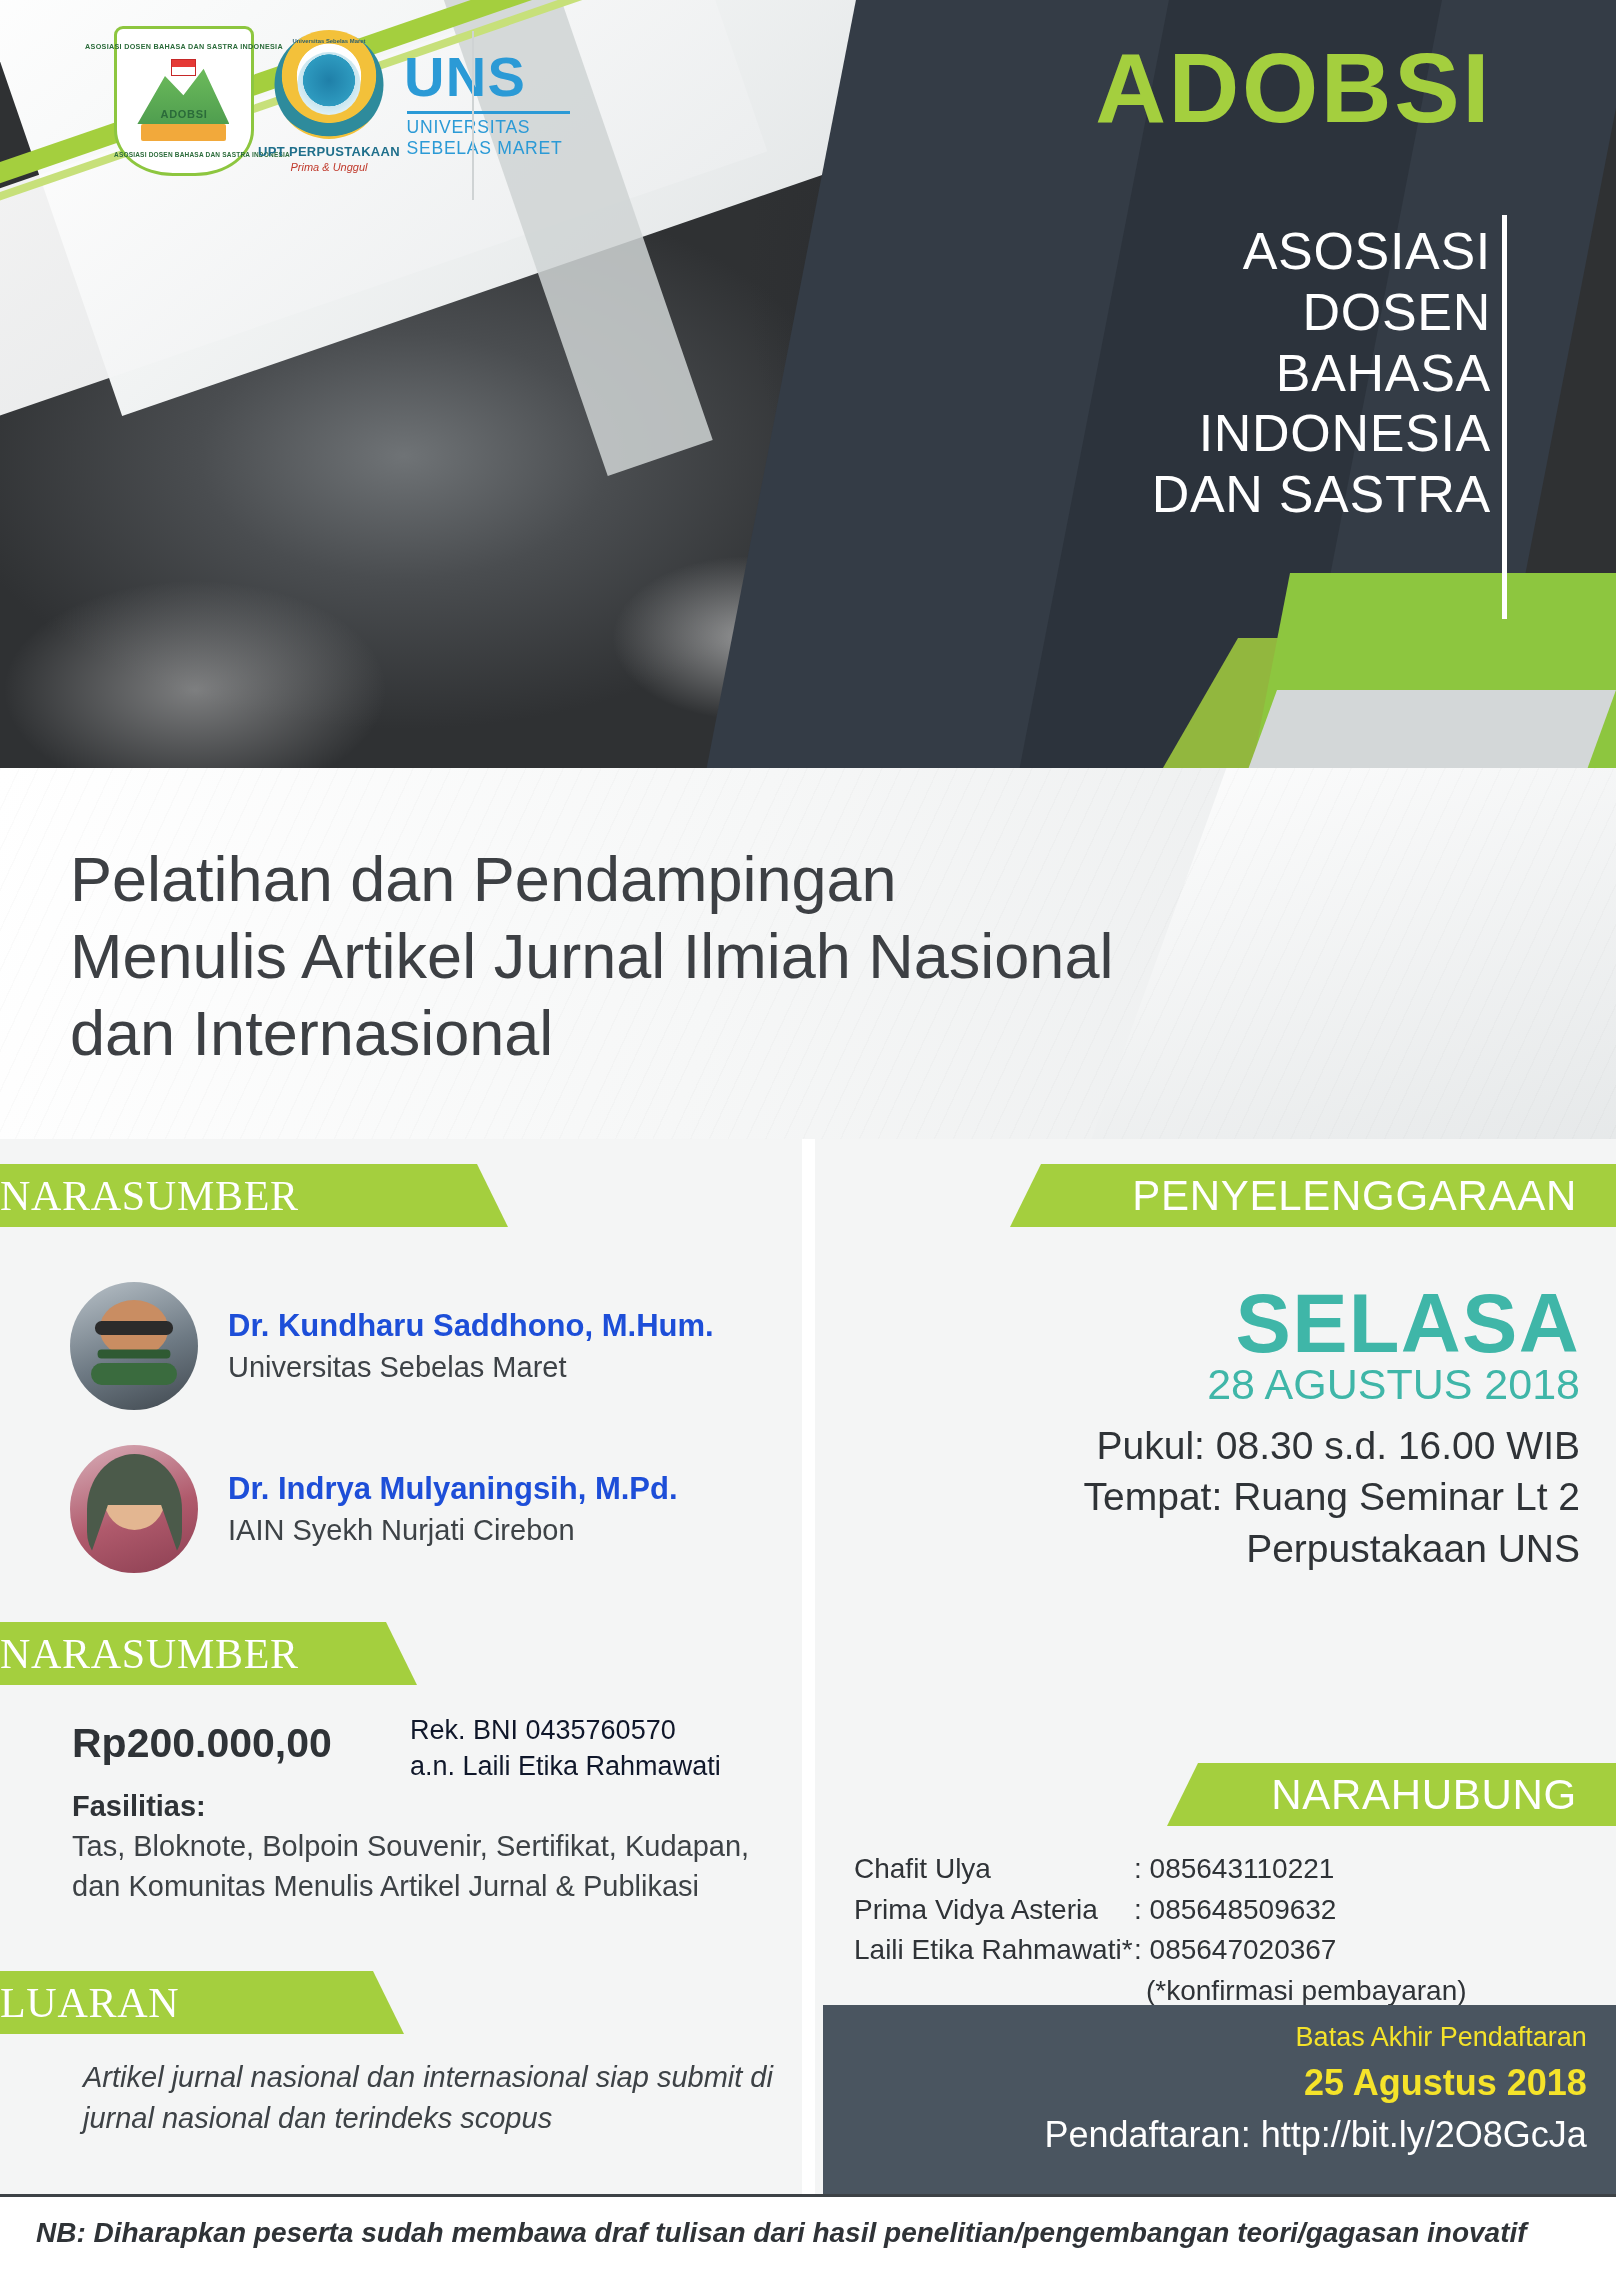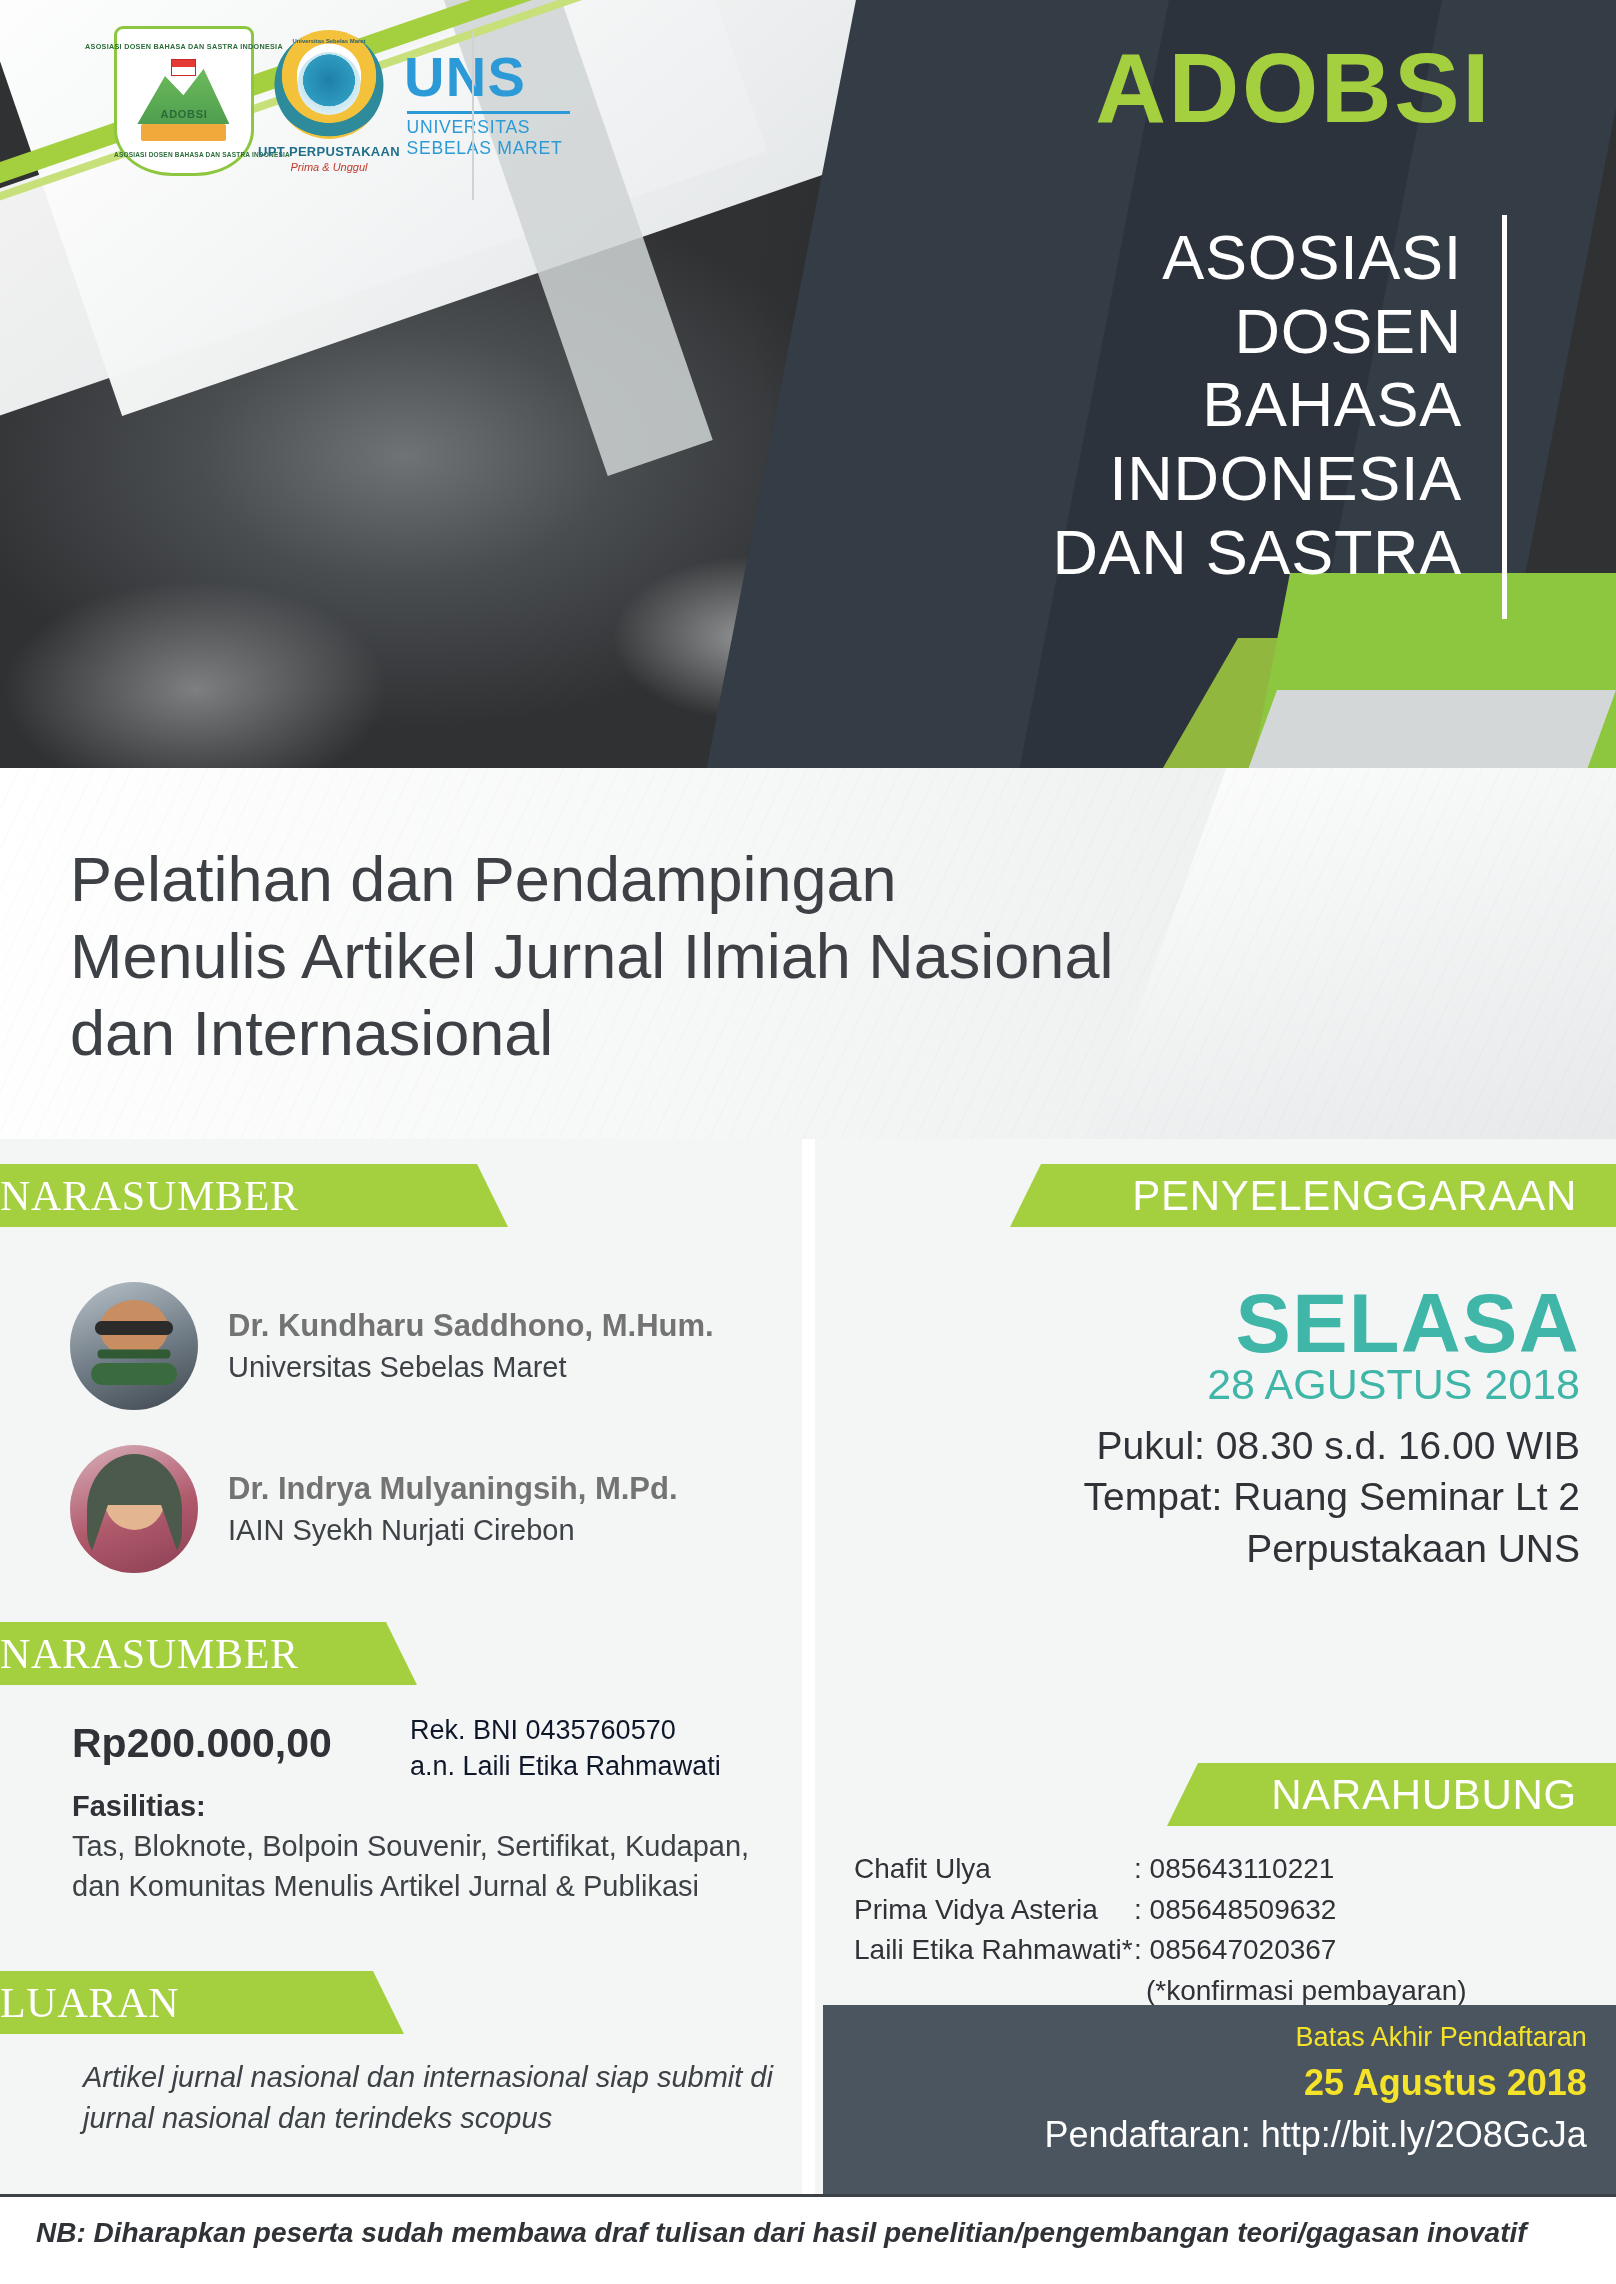--- a/index.html
+++ b/index.html
@@ -123,23 +123,23 @@
     line-height: 1;
     text-align: right;
     white-space: nowrap;
   }
   .adobsi-bar {
     position: absolute; right: 109px; top: 215px;
     width: 4.6px; height: 404px;
     background: #ffffff;
   }
   .adobsi-sub {
-    position: absolute; right: 154px; top: 221px;
+    position: absolute; right: 125px; top: 221px;
     color: #ffffff;
-    font-size: 63px;
+    font-size: 52px;
     line-height: 1.17;
     text-align: right;
     letter-spacing: 0.7px;
   }
   .adobsi-sub div { white-space: nowrap; }
 
   
   .logos {
     position: absolute; left: 114px; top: 26px;
     display: flex; align-items: flex-start; 
@@ -332,21 +332,21 @@
     content: ""; position: absolute; left: 34px; top: 22px;
     width: 61px; height: 63px; border-radius: 50%;
     background: #e3b691;
   }
   .av2::after {
     content: ""; position: absolute; left: 17px; top: 9px;
     width: 95px; height: 111px; border-radius: 50% 50% 30% 30%;
     background: #4b5a4a; clip-path: polygon(0 0, 100% 0, 100% 100%, 78% 46%, 22% 46%, 0 100%);
   }
   .sp-name {
-    font-size: 31px; font-weight: bold; color: #737373; white-space: nowrap;
+    font-size: 31px; font-weight: bold; color: #1d4ed8; white-space: nowrap;
   }
   .sp-aff {
     font-size: 29px; color: #3d4246; margin-top: 6.5px; white-space: nowrap;
   }
 
   .amount {
     position: absolute; left: 72px; top: 581px;
     font-size: 41px; font-weight: bold; color: #2f3337; white-space: nowrap;
   }
   .rek {

